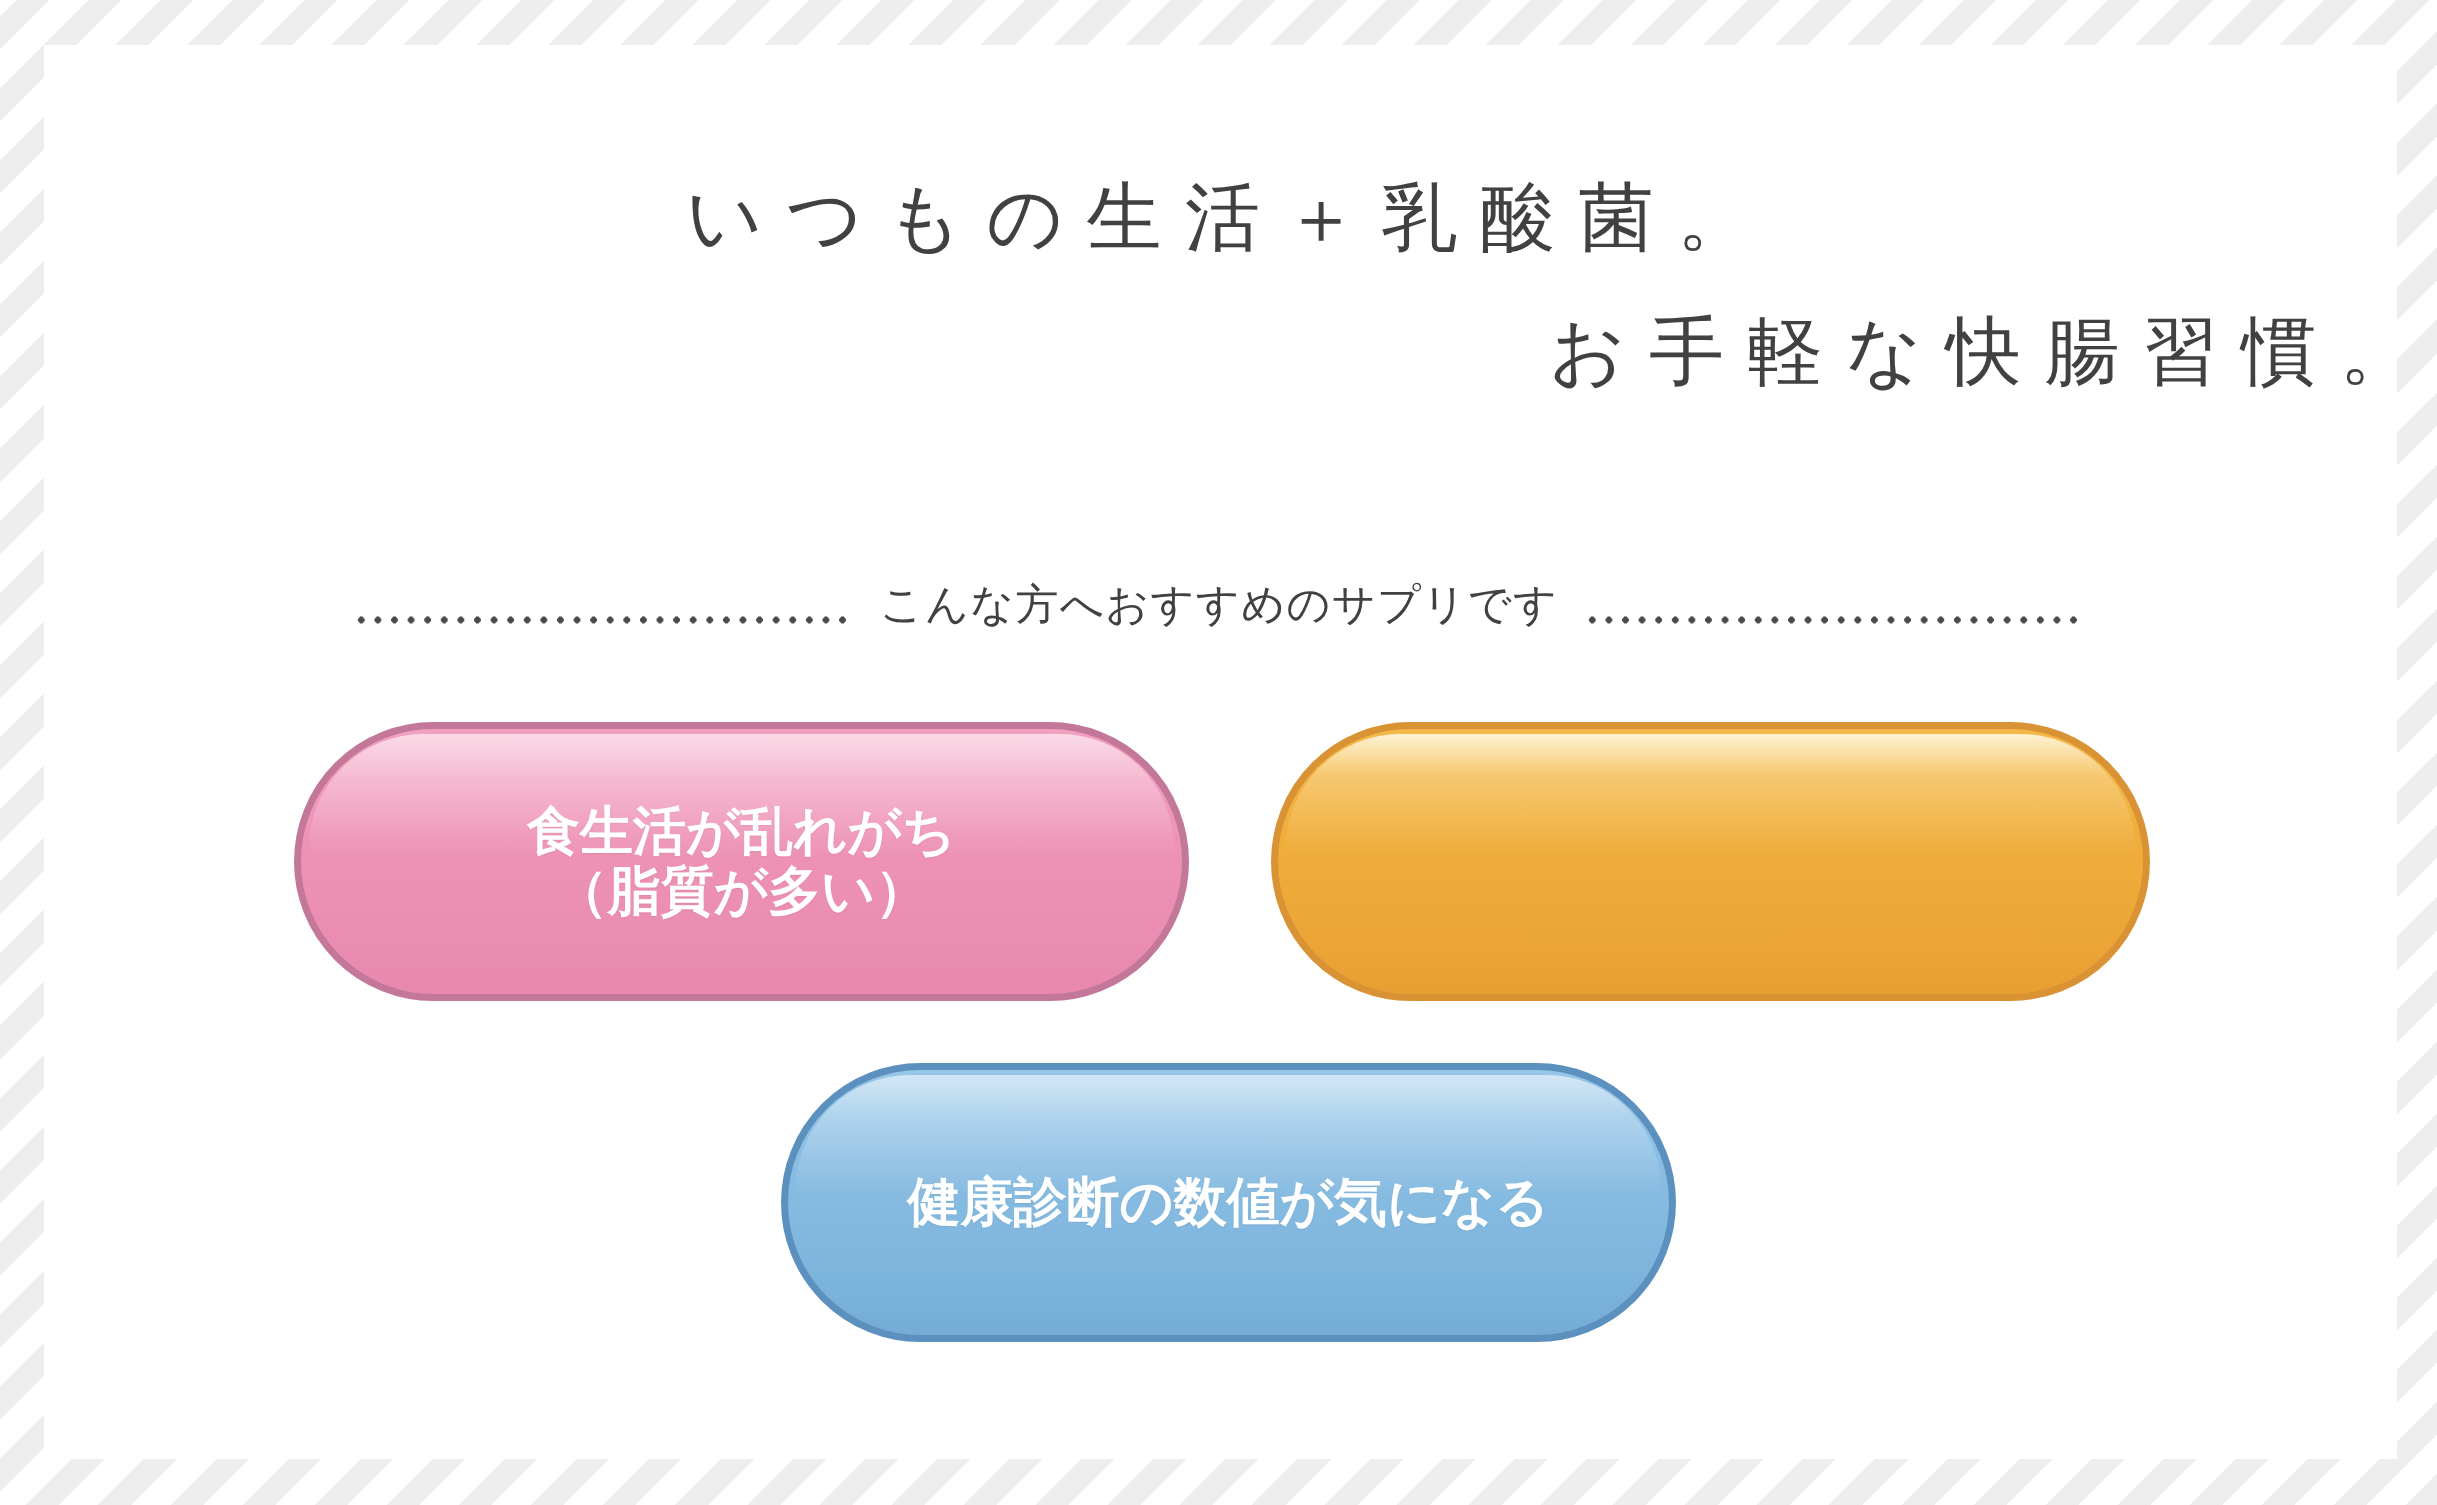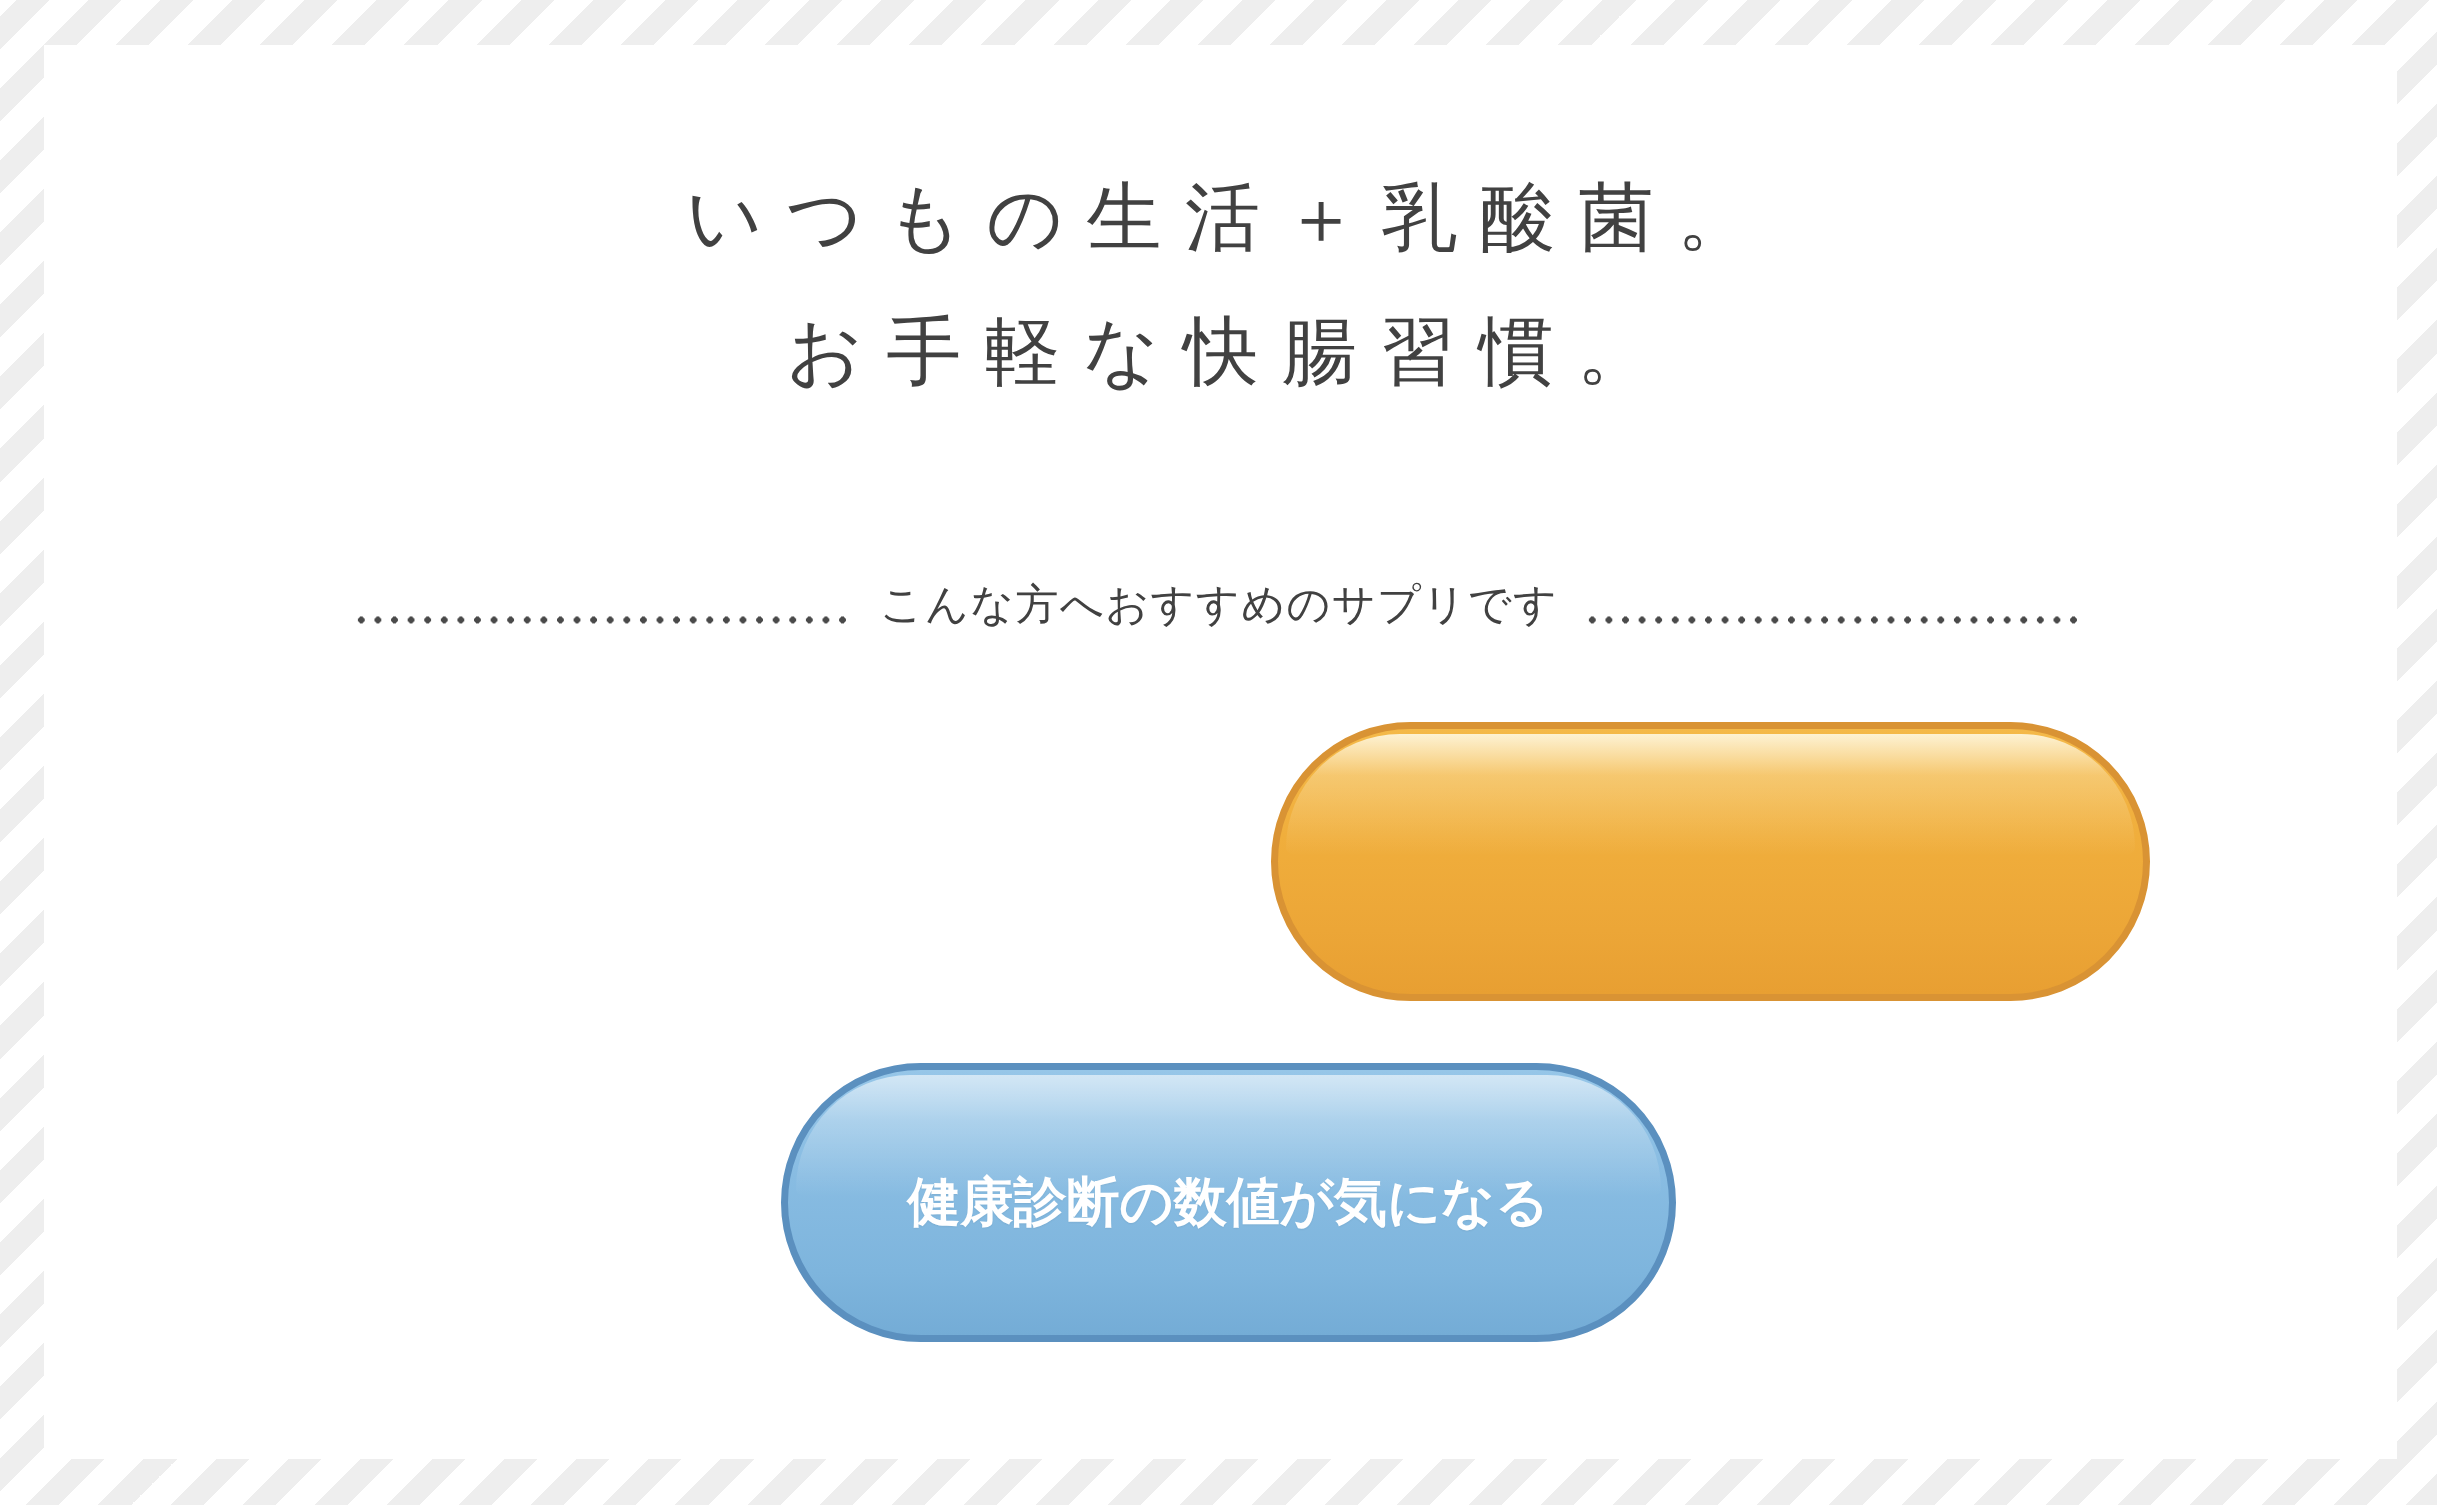--- a/index.html
+++ b/index.html
@@ -53,21 +53,21 @@
     text-align: center;
     color: #414141;
     font-size: 75px;
     line-height: 1.0;
     font-weight: 400;
     letter-spacing: 23.4px;
     text-indent: 23.4px;
     white-space: nowrap;
   }
   .headline.line1 { top: 180px; }
-  .headline.line2 { top: 314px; }
+  .headline.line2 { top: 314px; text-align: right; }
 
   
   .subtitle-row {
     position: absolute;
     left: 0;
     right: 0;
     top: 555px;
     height: 71px;
     display: flex;
     align-items: flex-end;
@@ -192,20 +192,25 @@
     <div class="headline line1">いつもの生活＋乳酸菌。</div>
 
     <div class="headline line2">お手軽な快腸習慣。</div>
 
     <div class="subtitle-row">
       <span class="dot-rule"></span>
       <span class="subtitle-text">こんな方へおすすめのサプリです</span>
       <span class="dot-rule"></span>
     </div>
 
+    <div class="pill" id="pill-pink">
+      <span class="gloss"></span>
+      <span class="pill-label">食生活が乱れがち
+（脂質が多い）</span>
+    </div>
 
     <div class="pill" id="pill-orange">
       <span class="gloss"></span>
     </div>
 
     <div class="pill" id="pill-blue">
       <span class="gloss"></span>
       <span class="pill-label">健康診断の数値が気になる</span>
     </div>
 

